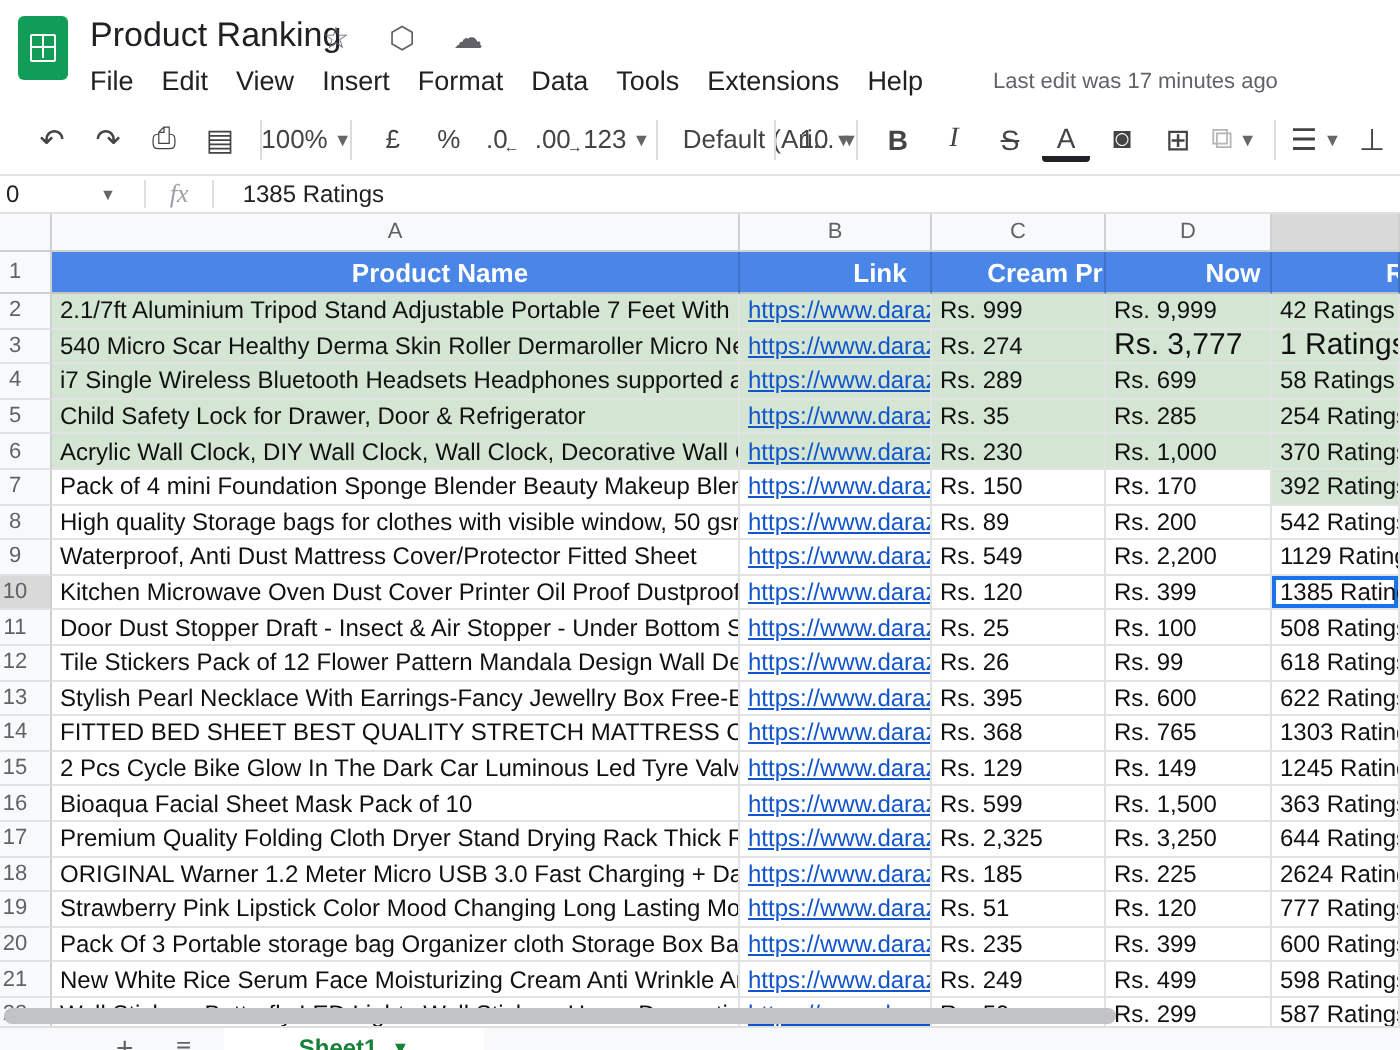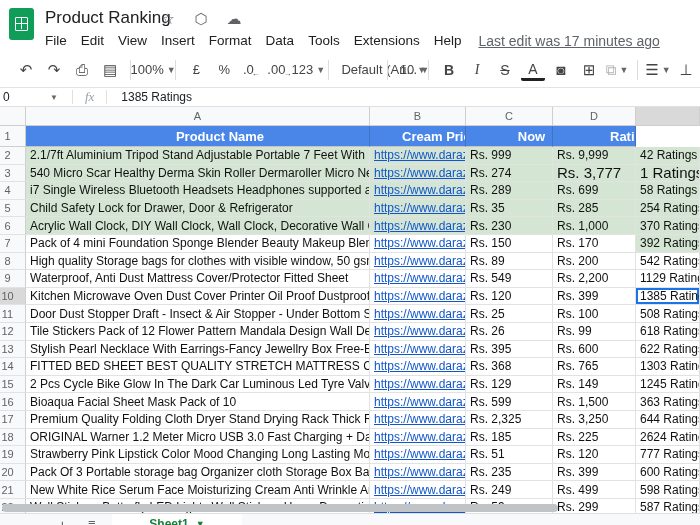--- a/index.html
+++ b/index.html
@@ -13,21 +13,21 @@
           border-radius:3px; }
   .logo .grid-glyph { position:absolute; left:6px; top:9px; width:13px; height:14px;
           border:1.5px solid #fff; border-radius:1px; }
   .logo .grid-glyph:before { content:""; position:absolute; left:4.5px; top:-1px; width:1.5px; height:12px; background:#fff; }
   .logo .grid-glyph:after  { content:""; position:absolute; left:-1px; top:4.5px; width:12px; height:1.5px; background:#fff; }
   .doc-title { position:absolute; left:45px; top:8px; font-size:17px; color:#202124; }
   .title-icons { position:absolute; left:160px; top:10px; display:flex; gap:17px; align-items:center; }
   .t-icon { color:#5f6368; font-size:15px; width:16px; text-align:center; cursor:pointer; }
   .menubar { position:absolute; left:38px; top:31px; display:flex; align-items:center; font-size:13.5px; color:#202124; }
   .menubar .menu-item { padding:2px 7px; border-radius:3px; cursor:pointer; }
-  .last-edit { margin-left:10px; font-size:14px; color:#5f6368; text-decoration:underline; cursor:pointer; white-space:nowrap; }
+  .last-edit { margin-left:28px; font-size:11px; color:#5f6368; cursor:pointer; white-space:nowrap; }
 
   
   .toolbar { position:absolute; top:52px; left:0; width:700px; height:36px; background:#fff;
              border-bottom:1px solid #e3e3e3; display:flex; align-items:center; padding-left:12px;
              color:#444; font-size:13px; white-space:nowrap; }
   .tb { display:inline-flex; align-items:center; justify-content:center; height:24px; min-width:24px;
         padding:0 3px; margin:0 2px; border-radius:2px; cursor:pointer; }
   .tb.icon { font-size:15px; }
   .sep { width:1px; height:20px; background:#dadce0; margin:0 6px; flex:none; }
   .arrow { font-size:9px; color:#666; margin-left:3px; }
@@ -190,20 +190,23 @@
     </div>
 
     <div class="grid-row hdr">
       <div class="rownum">
           <span>1</span>
         </div>
       <div class="bluecell">
           <span>Product Name</span>
         </div>
       <div class="bluecell">
+          <span>Link</span>
+        </div>
+      <div class="bluecell">
           <span>Cream Price</span>
         </div>
       <div class="bluecell">
           <span>Now</span>
         </div>
       <div class="bluecell clip">
           <span>Ratings</span>
         </div>
     </div>
     <div id="rows-container">

